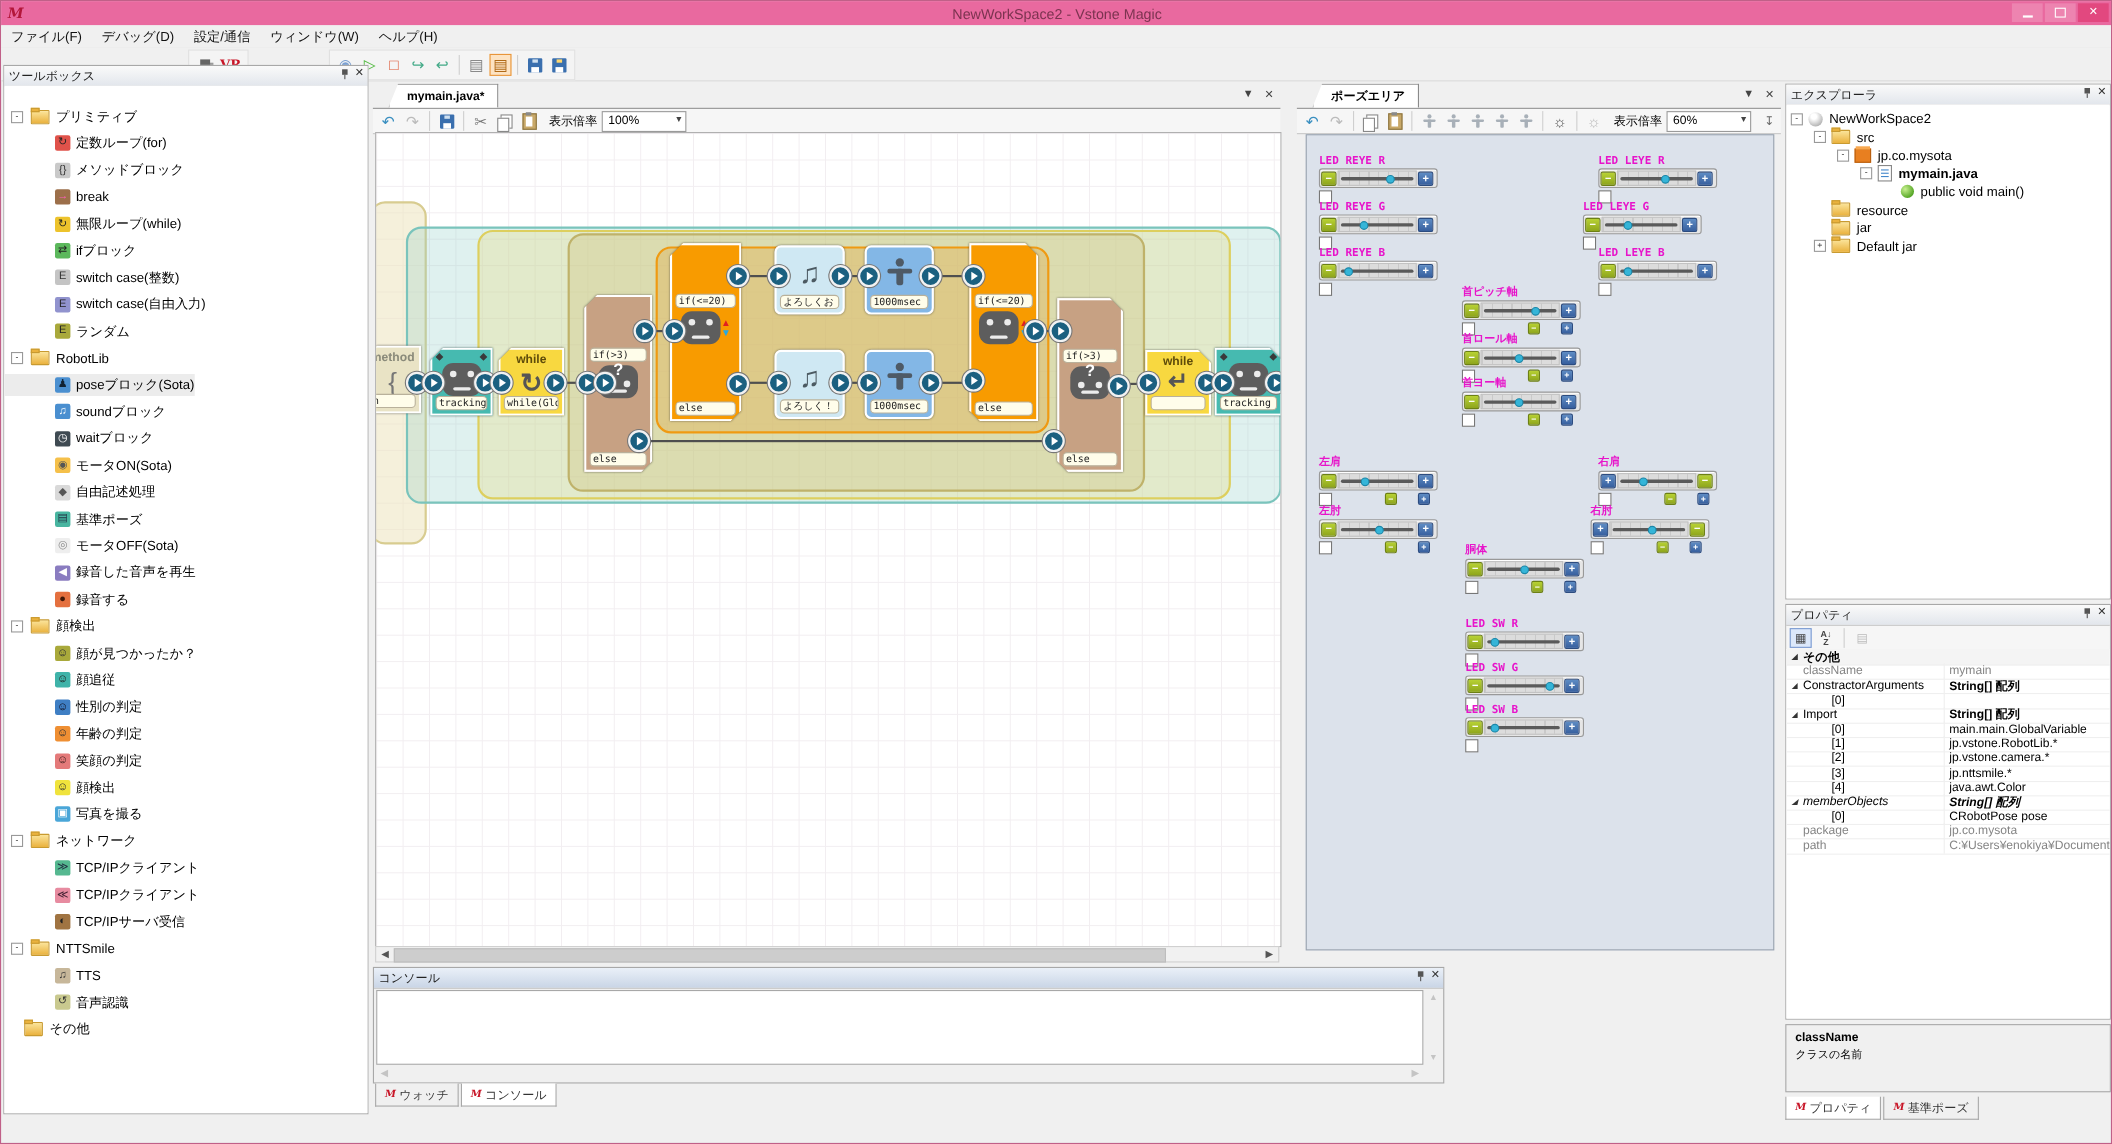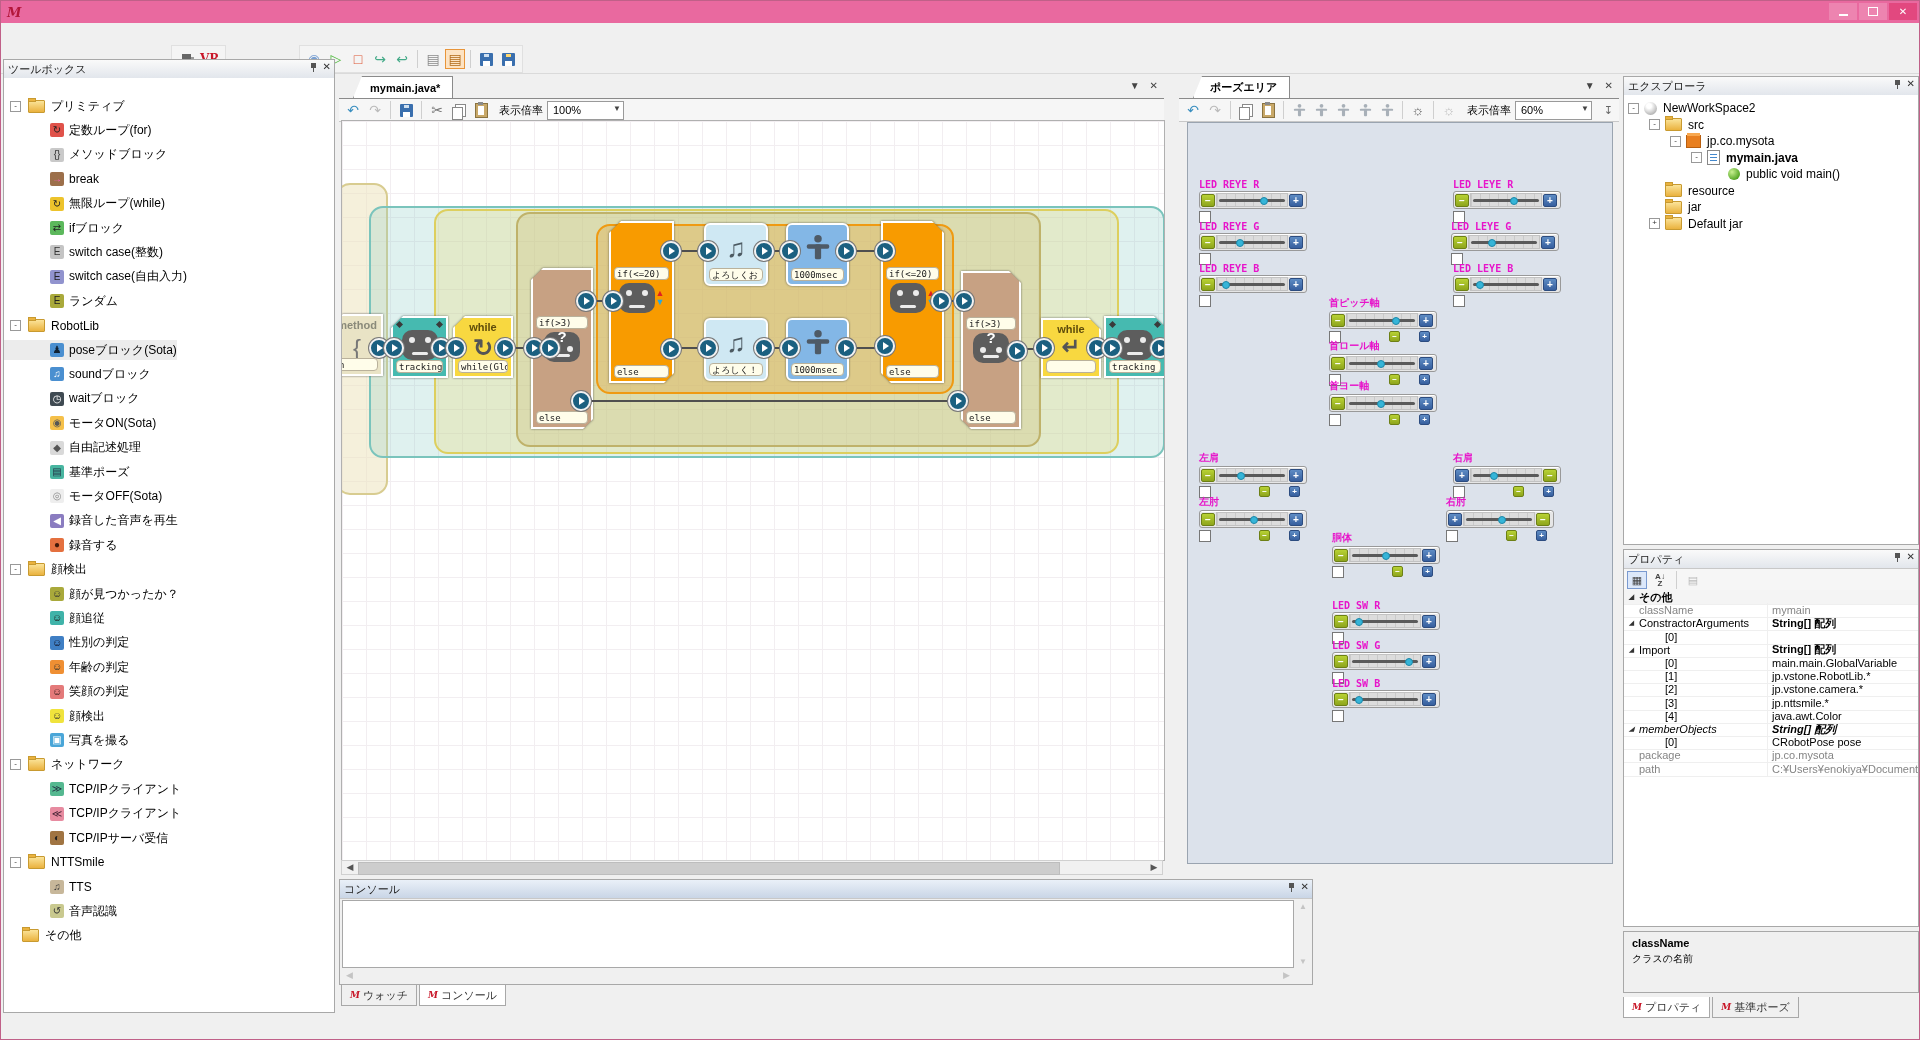--- a/index.html
+++ b/index.html
@@ -96,21 +96,21 @@
   .con-body{position:absolute;left:2px;top:20px;right:18px;bottom:16px;background:#fff;border:1px solid #a8a8a8;}
   .con-vscroll{position:absolute;right:2px;top:20px;width:14px;bottom:16px;color:#c4c4c4;font-size:8px;display:flex;flex-direction:column;justify-content:space-between;align-items:center;padding:2px 0;box-sizing:border-box;}
   .con-hrow{position:absolute;left:2px;bottom:1px;right:18px;height:13px;color:#c4c4c4;font-size:9px;display:flex;justify-content:space-between;padding:0 4px;}
   .dock-tabs{position:absolute;display:flex;gap:2px;font-size:11px;}
   .dtab{height:20px;display:flex;align-items:center;gap:3px;padding:0 8px;border:1px solid #a8a8a8;border-top:none;background:#f0f0f0;color:#333;}
   .dtab.active{background:#fff;}
   .mini-logo{font-family:"DejaVu Serif",serif;font-style:italic;font-weight:bold;color:#c81628;font-size:9px;}
   
   #pose{left:1178px;top:75px;width:440px;height:799px;background:#f0f0f0;border:none;}
   #pcanvas{position:absolute;left:8px;top:46px;width:424px;height:740px;background:#dce2eb;border:1px solid #9aa4b0;overflow:hidden;}
-  .slider{position:absolute;width:112px;font-size:10px;margin-top:38px;}
+  .slider{position:absolute;width:112px;font-size:10px;}
   .sl-label{color:#e714ca;font-weight:bold;font-family:"DejaVu Sans Mono",monospace;font-size:10px;white-space:nowrap;}
   .sl-w{margin-top:1px;width:104px;height:16px;background:#e6e6e6;border:1px solid #999;border-radius:3px;display:flex;align-items:center;padding:0 1px;box-sizing:content-box;box-shadow:inset 0 1px 0 #fff;}
   .sl-btn{width:14px;height:13px;border-radius:2px;color:#fff;font-size:10px;line-height:12px;text-align:center;font-weight:bold;}
   .sl-btn.minus{background:linear-gradient(#b8d234,#8ea51c);border:1px solid #6d8015;box-sizing:border-box;}
   .sl-btn.plus{background:linear-gradient(#5e8cc4,#375f9e);border:1px solid #2c4c80;box-sizing:border-box;}
   .sl-track{position:relative;width:72px;height:14px;margin:0 1px;background:#dcdcdc;border:1px solid #c2c2c2;box-sizing:border-box;background-image:repeating-linear-gradient(90deg,#c9c9c9 0 1px,transparent 1px 9px);}
   .sl-track::before{content:"";position:absolute;left:2px;right:2px;top:5px;height:3px;background:#5a5a5a;border-radius:2px;}
   .sl-thumb{position:absolute;top:3px;width:8px;height:8px;border-radius:50%;background:#35b5d8;border:1px solid #1d87a8;box-sizing:border-box;}
   .sl-below{position:relative;height:12px;margin-top:2px;width:104px;}
   .cb{position:absolute;left:0;top:0;width:10px;height:10px;background:#fff;border:1px solid #777;}
@@ -150,33 +150,41 @@
   .statusbar{position:absolute;left:0;top:1016px;width:1920px;height:24px;background:#f0f0f0;border-top:1px solid #d0d0d0;display:flex;align-items:center;font-size:12px;padding-left:8px;box-sizing:border-box;}
   .lbl{pointer-events:none;}
 </style>
 </head>
 <body>
 
 <div id="app">
 
   <div class="titlebar">
     <span class="logo">M</span>
+    <span class="title-text lbl">NewWorkSpace2 - Vstone Magic</span>
     <span class="winbtns">
       <span class="winbtn">
           <span class="bar"></span>
         </span>
       <span class="winbtn">
           <span class="box"></span>
         </span>
       <span class="winbtn close">
           <span class="x">✕</span>
         </span>
     </span>
   </div>
 
+  <div class="menubar">
+    <span class="menu-item">ファイル(F)</span>
+    <span class="menu-item">デバッグ(D)</span>
+    <span class="menu-item">設定/通信</span>
+    <span class="menu-item">ウィンドウ(W)</span>
+    <span class="menu-item">ヘルプ(H)</span>
+  </div>
 
   <div class="toolbar-main">
     <div class="tb-group" style="left:170px;" id="tbg-left">
         <span class="tb-ic">
           <span class="ic-casc"></span>
         </span>
         <span class="tb-ic vr-text">VR</span>
       </div>
     <div class="tb-group" style="left:298px;" id="tbg-right">
         <span class="tb-ic" style="color: rgb(122, 160, 210);">◉</span>
@@ -750,21 +758,21 @@
             <span class="sl-btn minus">−</span>
             <span class="sl-track">
               <span class="sl-thumb" style="left: 39.2px;"></span>
             </span>
             <span class="sl-btn plus">+</span>
           </div>
           <div class="sl-below">
             <span class="cb"></span>
           </div>
         </div>
-        <div class="slider" style="left: 263px; top: 60px;">
+        <div class="slider" style="left: 251px; top: 60px;">
           <div class="sl-label lbl">LED LEYE G</div>
           <div class="sl-w">
             <span class="sl-btn minus">−</span>
             <span class="sl-track">
               <span class="sl-thumb" style="left: 18.8px;"></span>
             </span>
             <span class="sl-btn plus">+</span>
           </div>
           <div class="sl-below">
             <span class="cb"></span>

